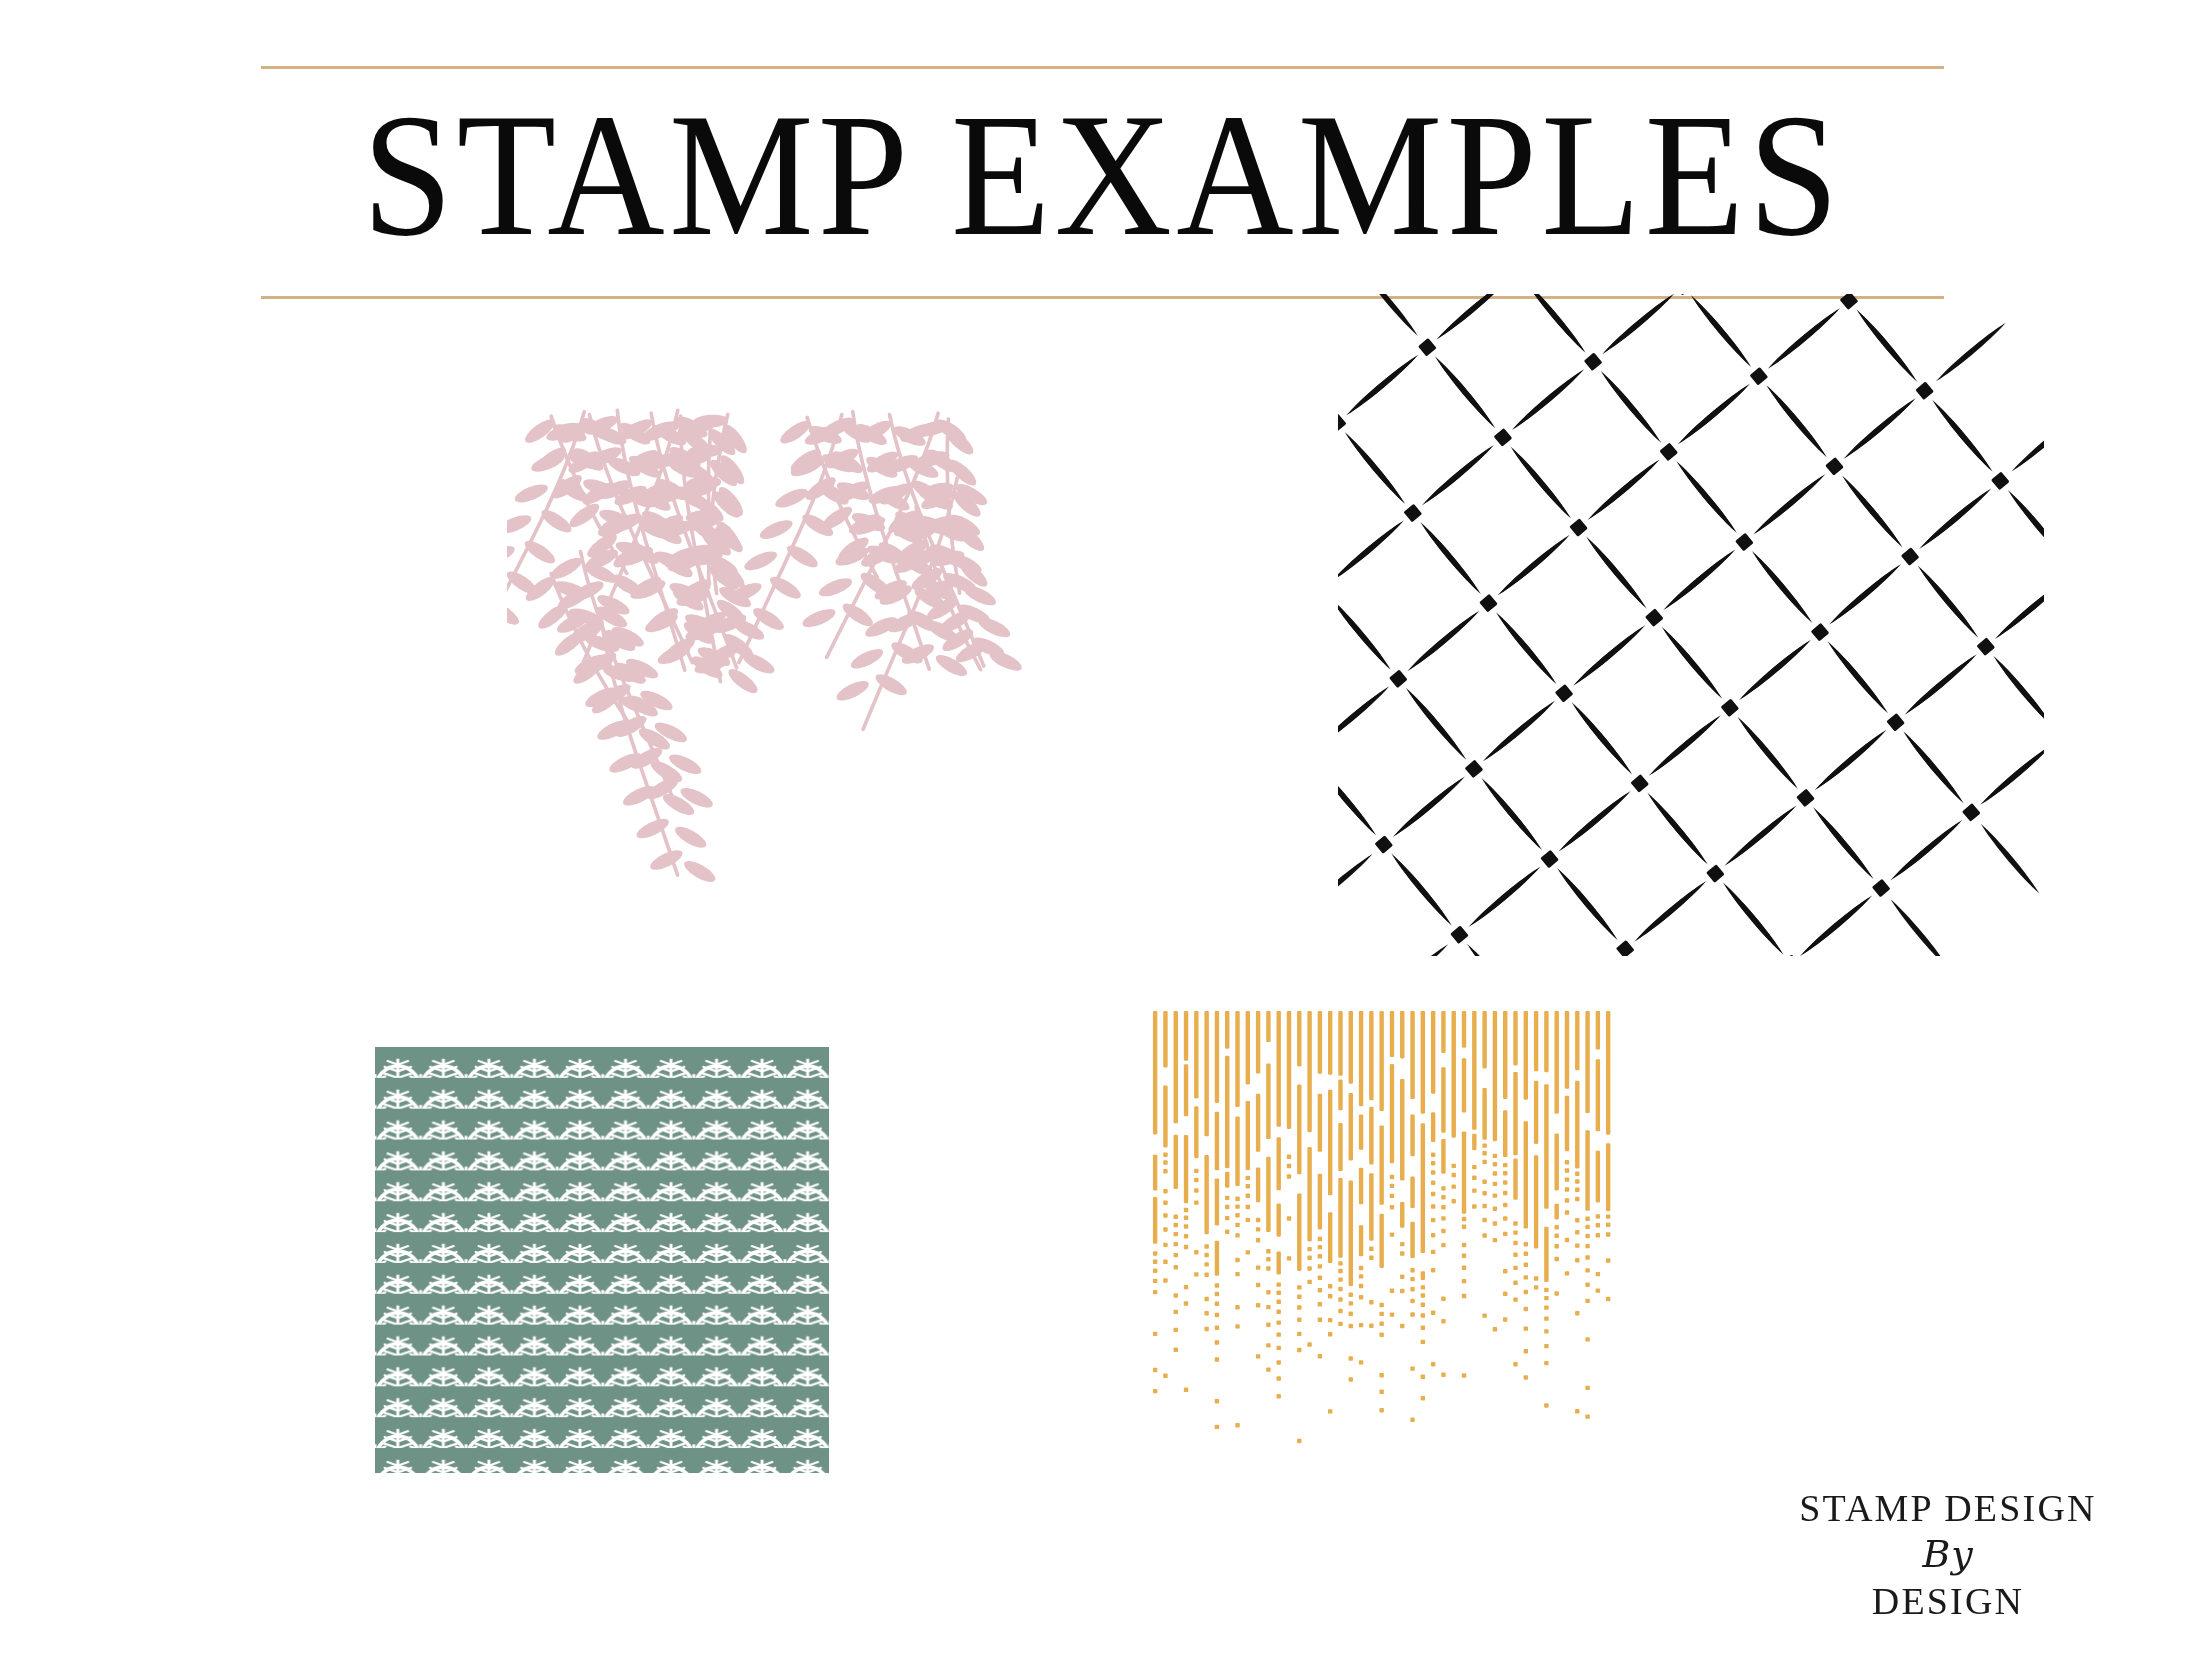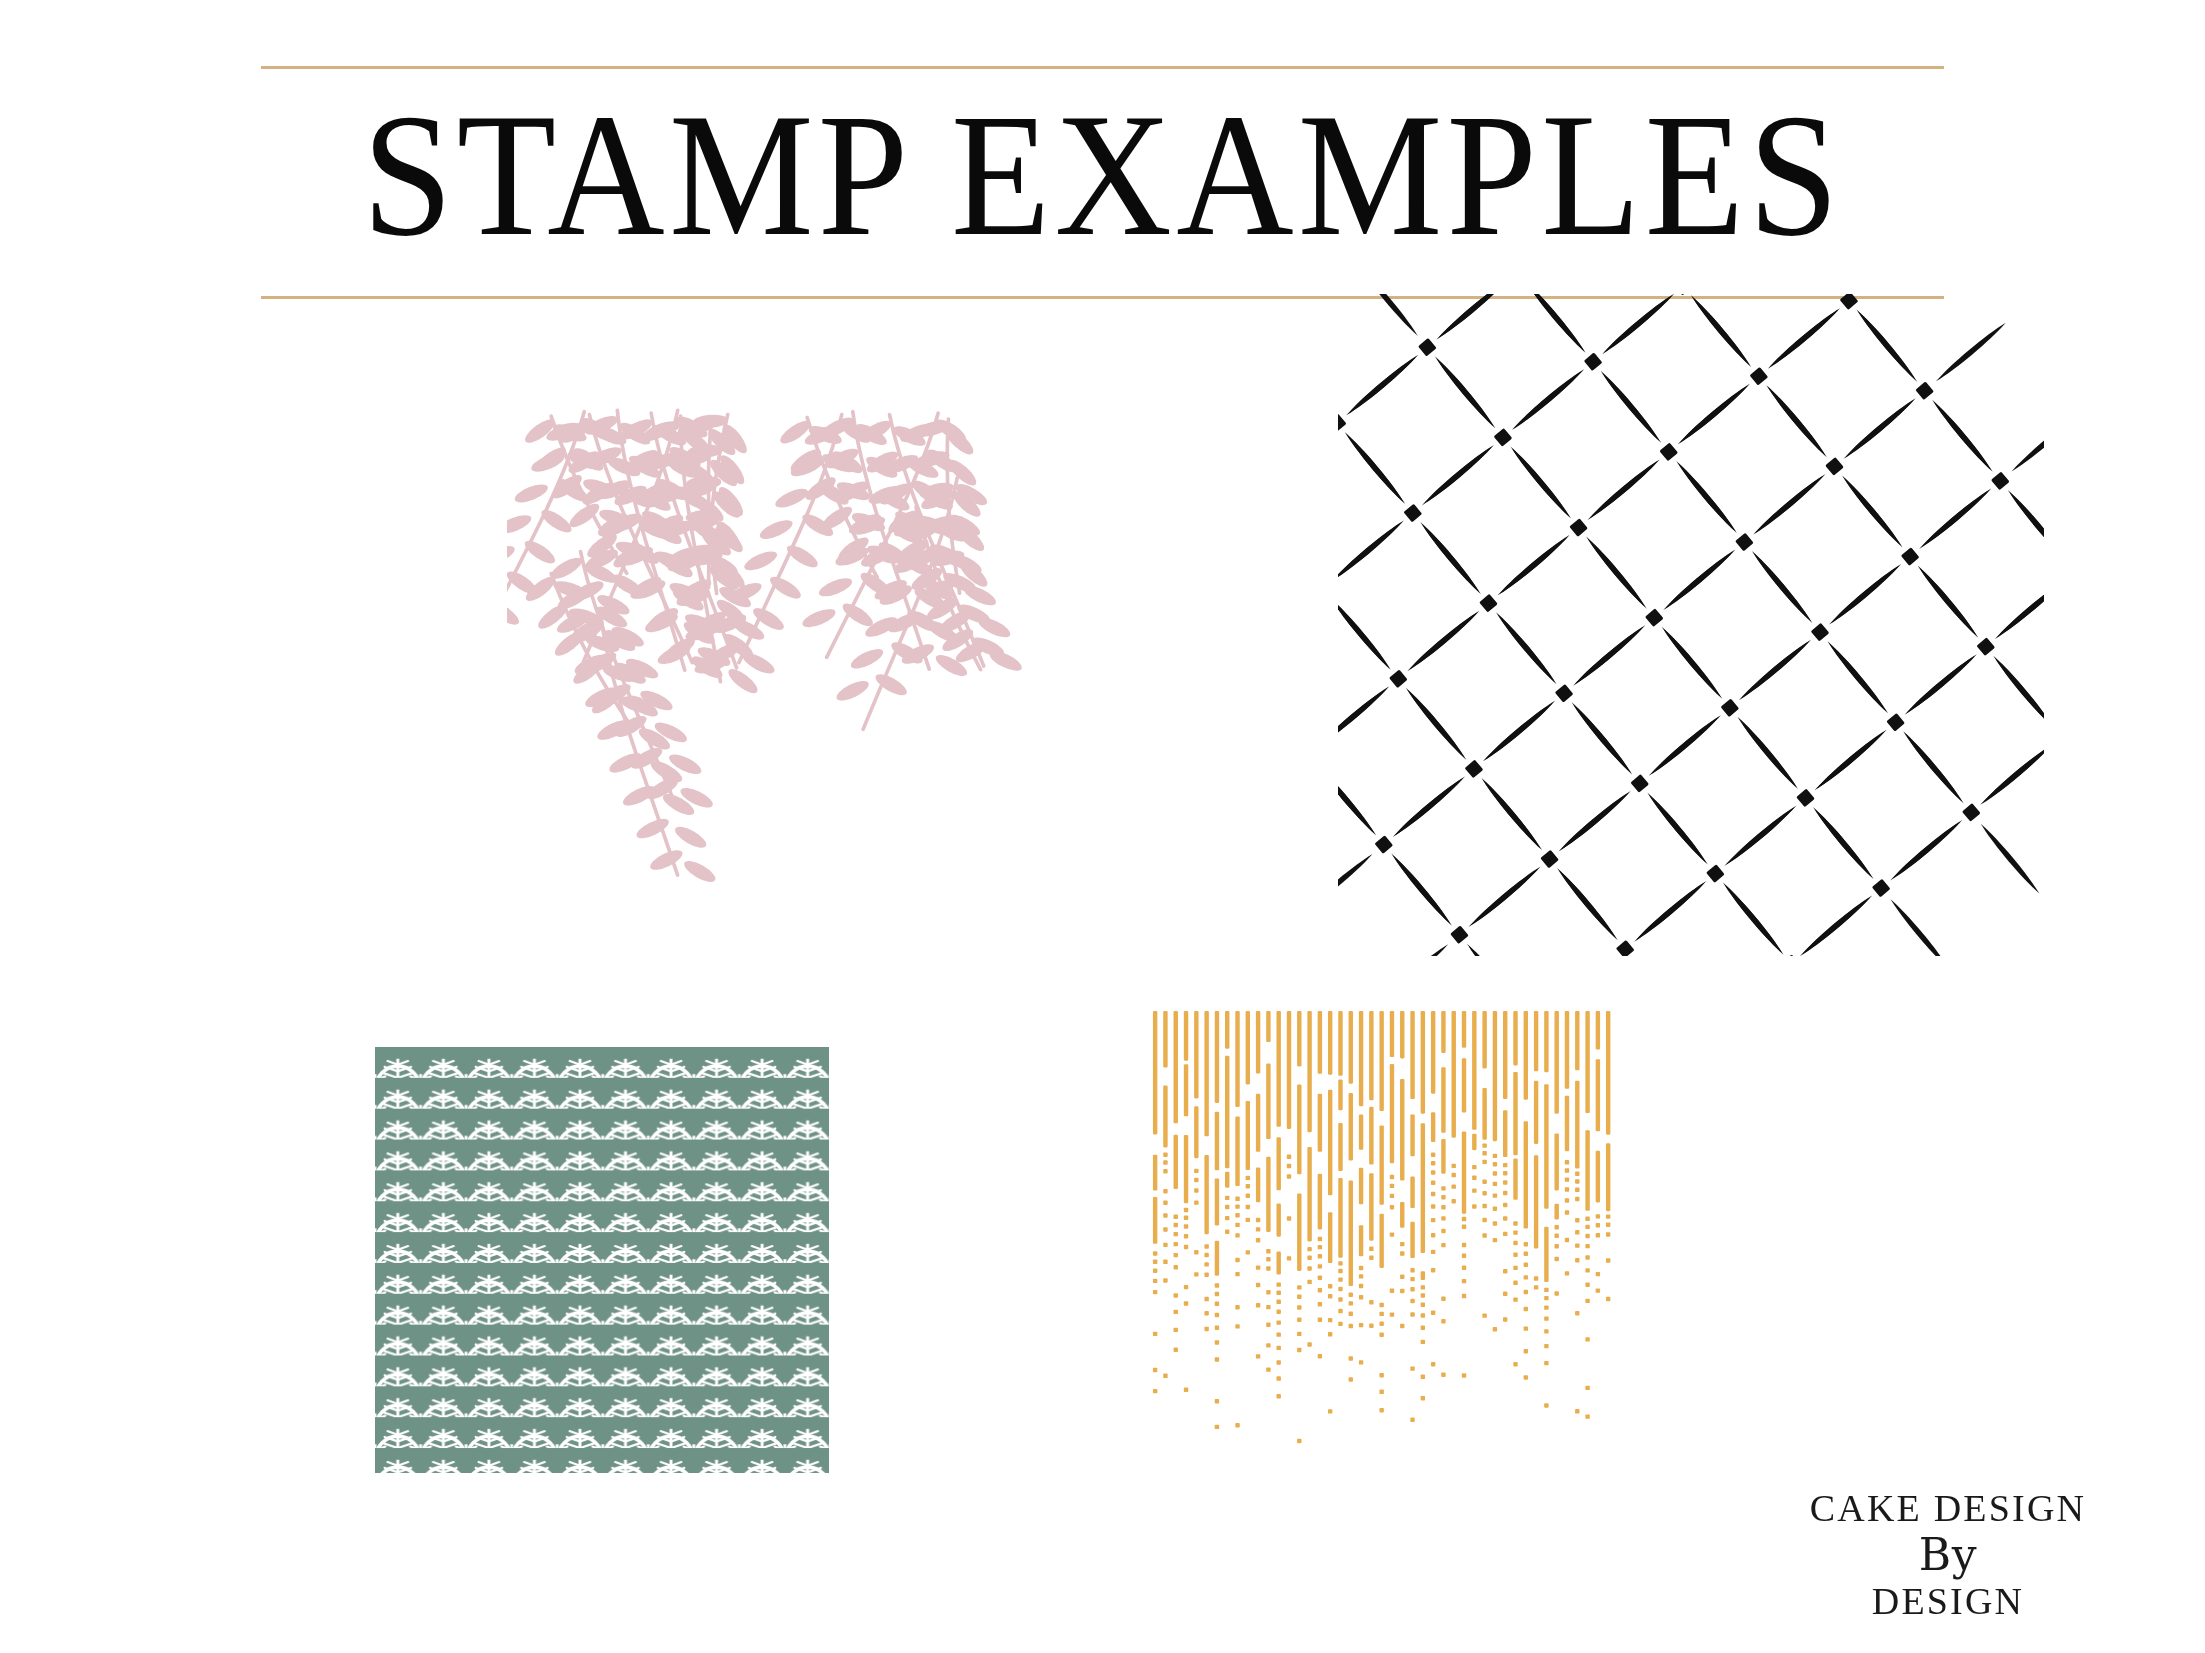--- a/index.html
+++ b/index.html
@@ -71,22 +71,23 @@
   }
   #brand-line-1, #brand-line-3 {
     font-family: "Liberation Serif", serif;
     font-size: 38px;
     line-height: 46px;
     letter-spacing: 2.2px;
     font-weight: 400;
   }
   #brand-line-2 {
     font-family: "DejaVu Serif", serif;
-    font-size: 44px;
+    font-size: 38px;
     line-height: 47px;
+    font-style: italic;
     font-weight: 400;
     letter-spacing: 0.7px;
   }
 </style>
 </head>
 <body>
 
 <div id="header-block">
   <div class="rule" id="rule-top" style="background: rgb(211, 177, 131);"></div>
   <div id="page-title" style="color: rgb(10, 10, 10);">STAMP EXAMPLES</div>
@@ -764,17 +765,17 @@
         <rect x="620" y="276.59100370415996" width="6" height="6" rx="1.2"></rect>
         <rect x="620" y="287.5235172876841" width="6" height="6" rx="1.2"></rect>
         <rect x="620" y="300.7760807388155" width="6" height="6" rx="1.2"></rect>
         <rect x="620" y="336.3152447994561" width="6" height="6" rx="1.2"></rect>
         <rect x="620" y="388.5388610533671" width="6" height="6" rx="1.2"></rect>
       </g>
   </svg>
 </div>
 
 <div id="brand-logo" style="color: rgb(26, 26, 26);">
-  <div id="brand-line-1">CAKE DESIGN</div>
+  <div id="brand-line-1">STAMP DESIGN</div>
   <div id="brand-line-2">By</div>
   <div id="brand-line-3">DESIGN</div>
 </div>
 
 
 </body></html>

